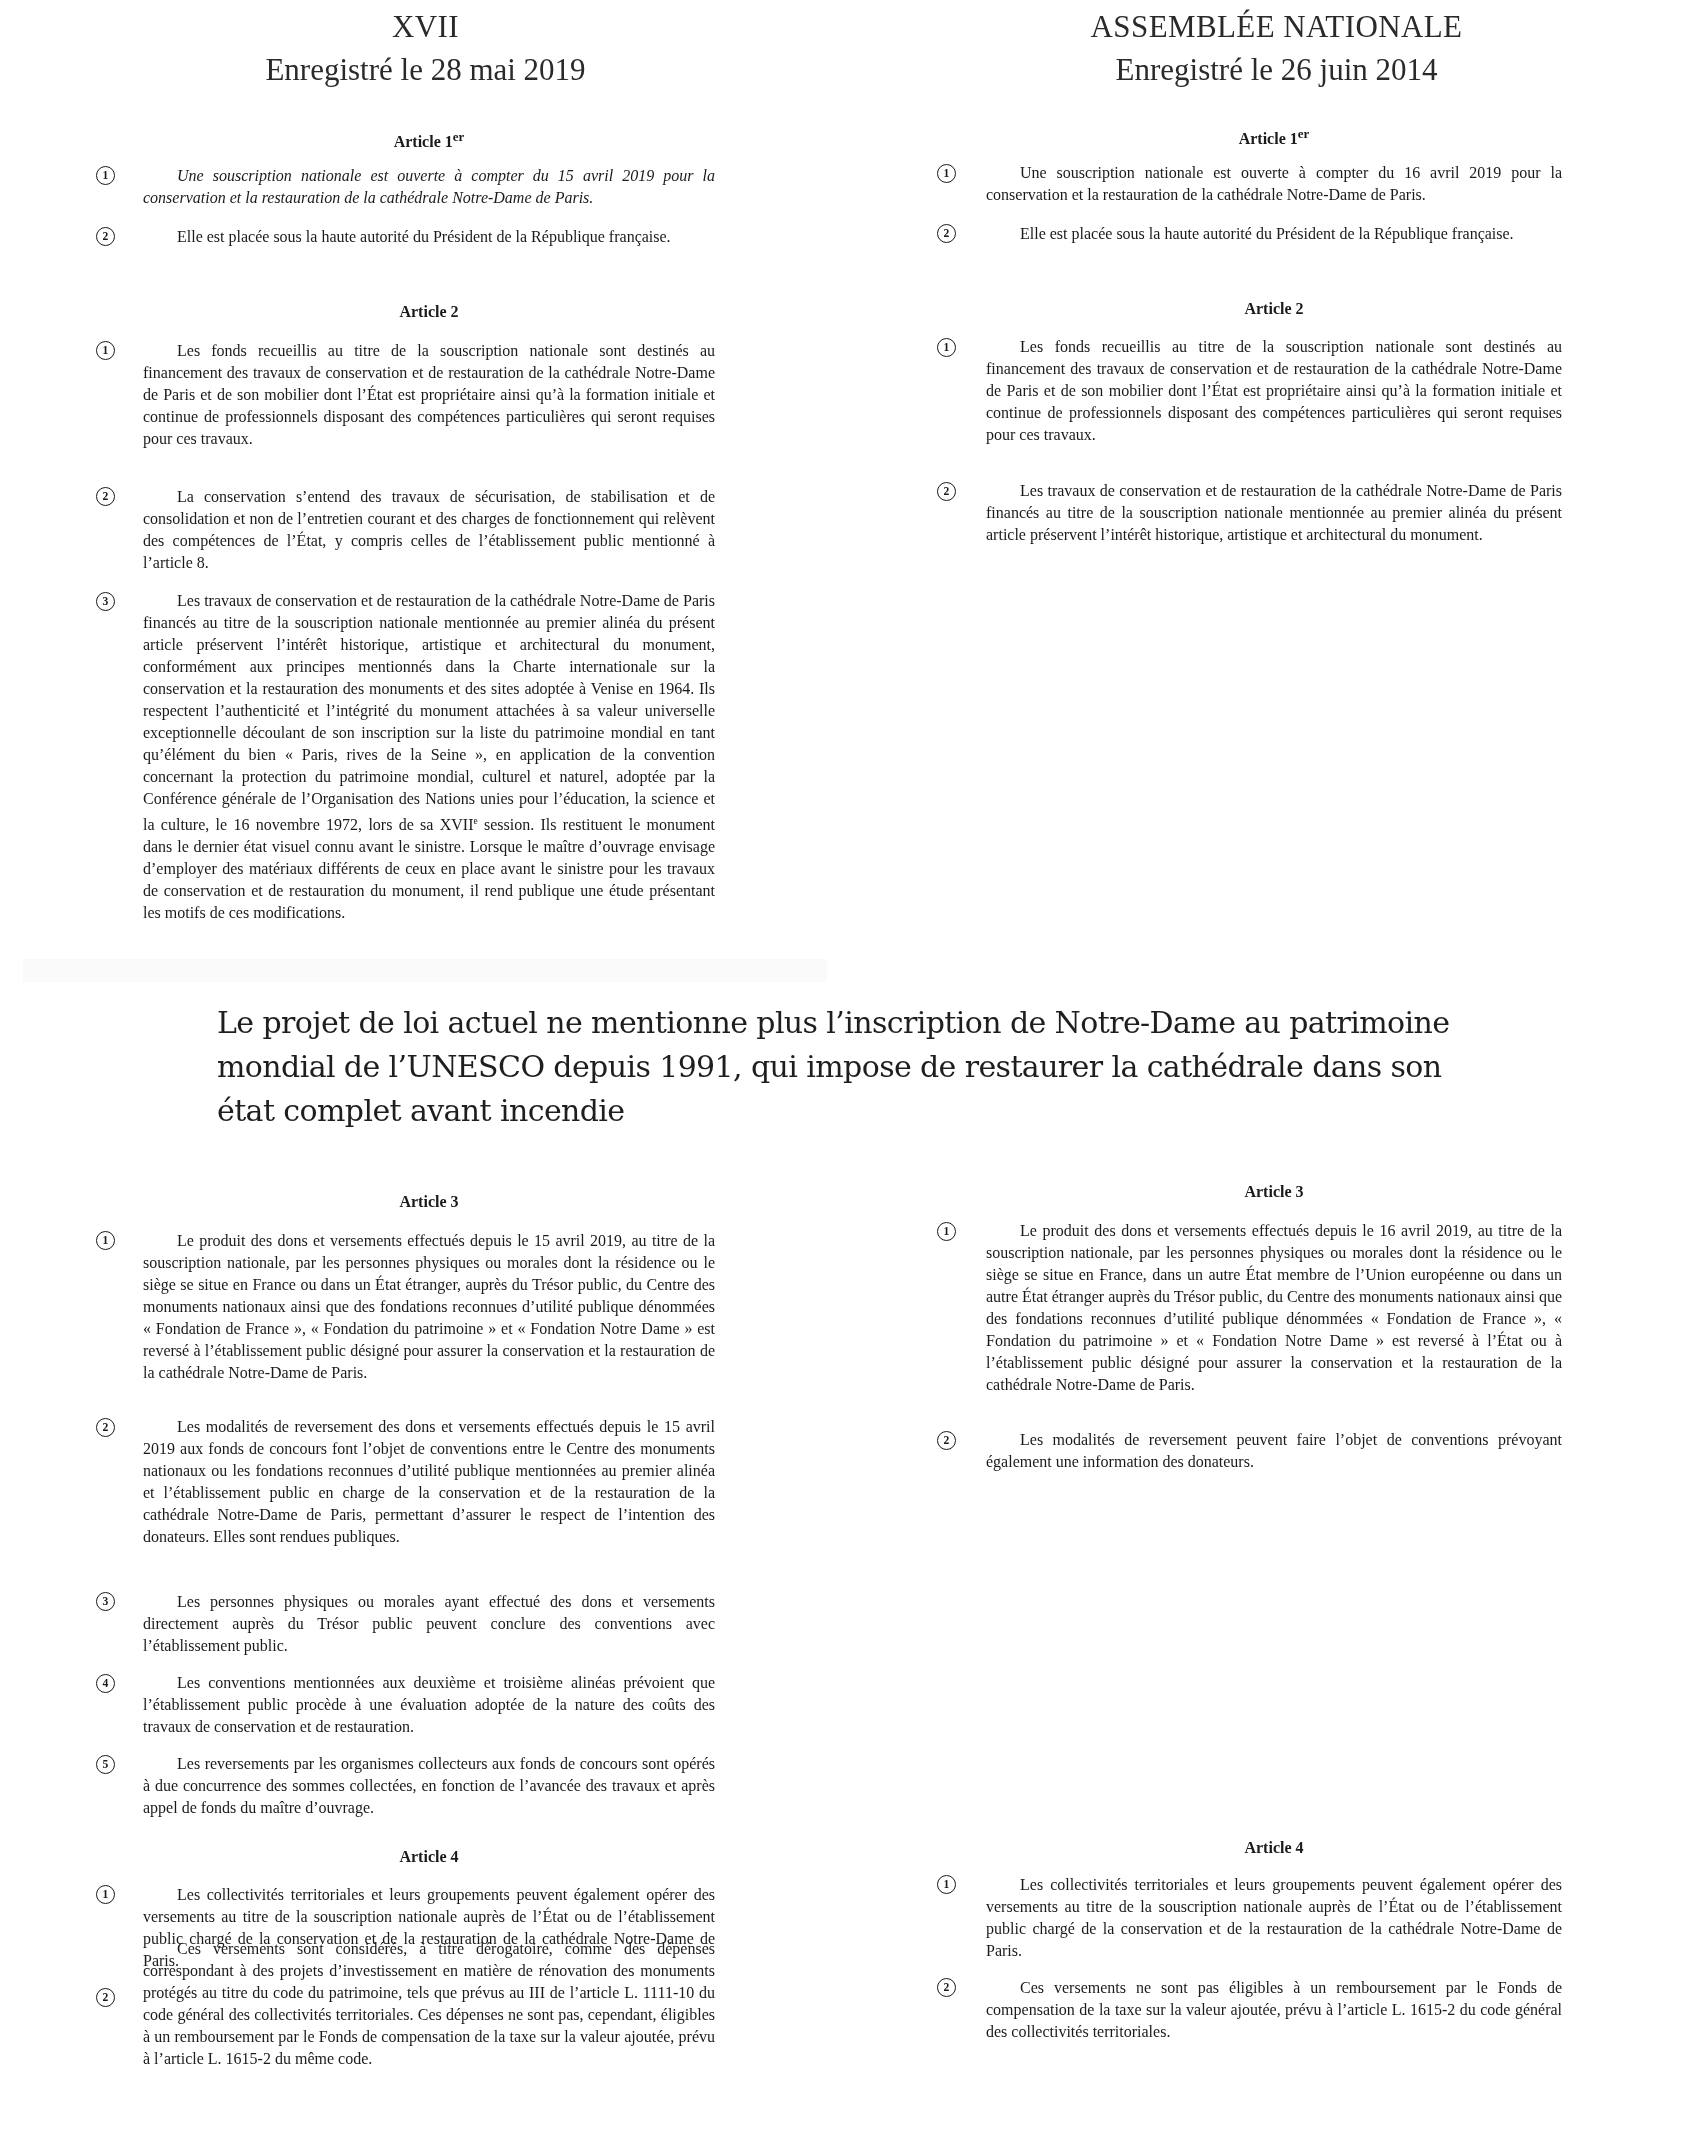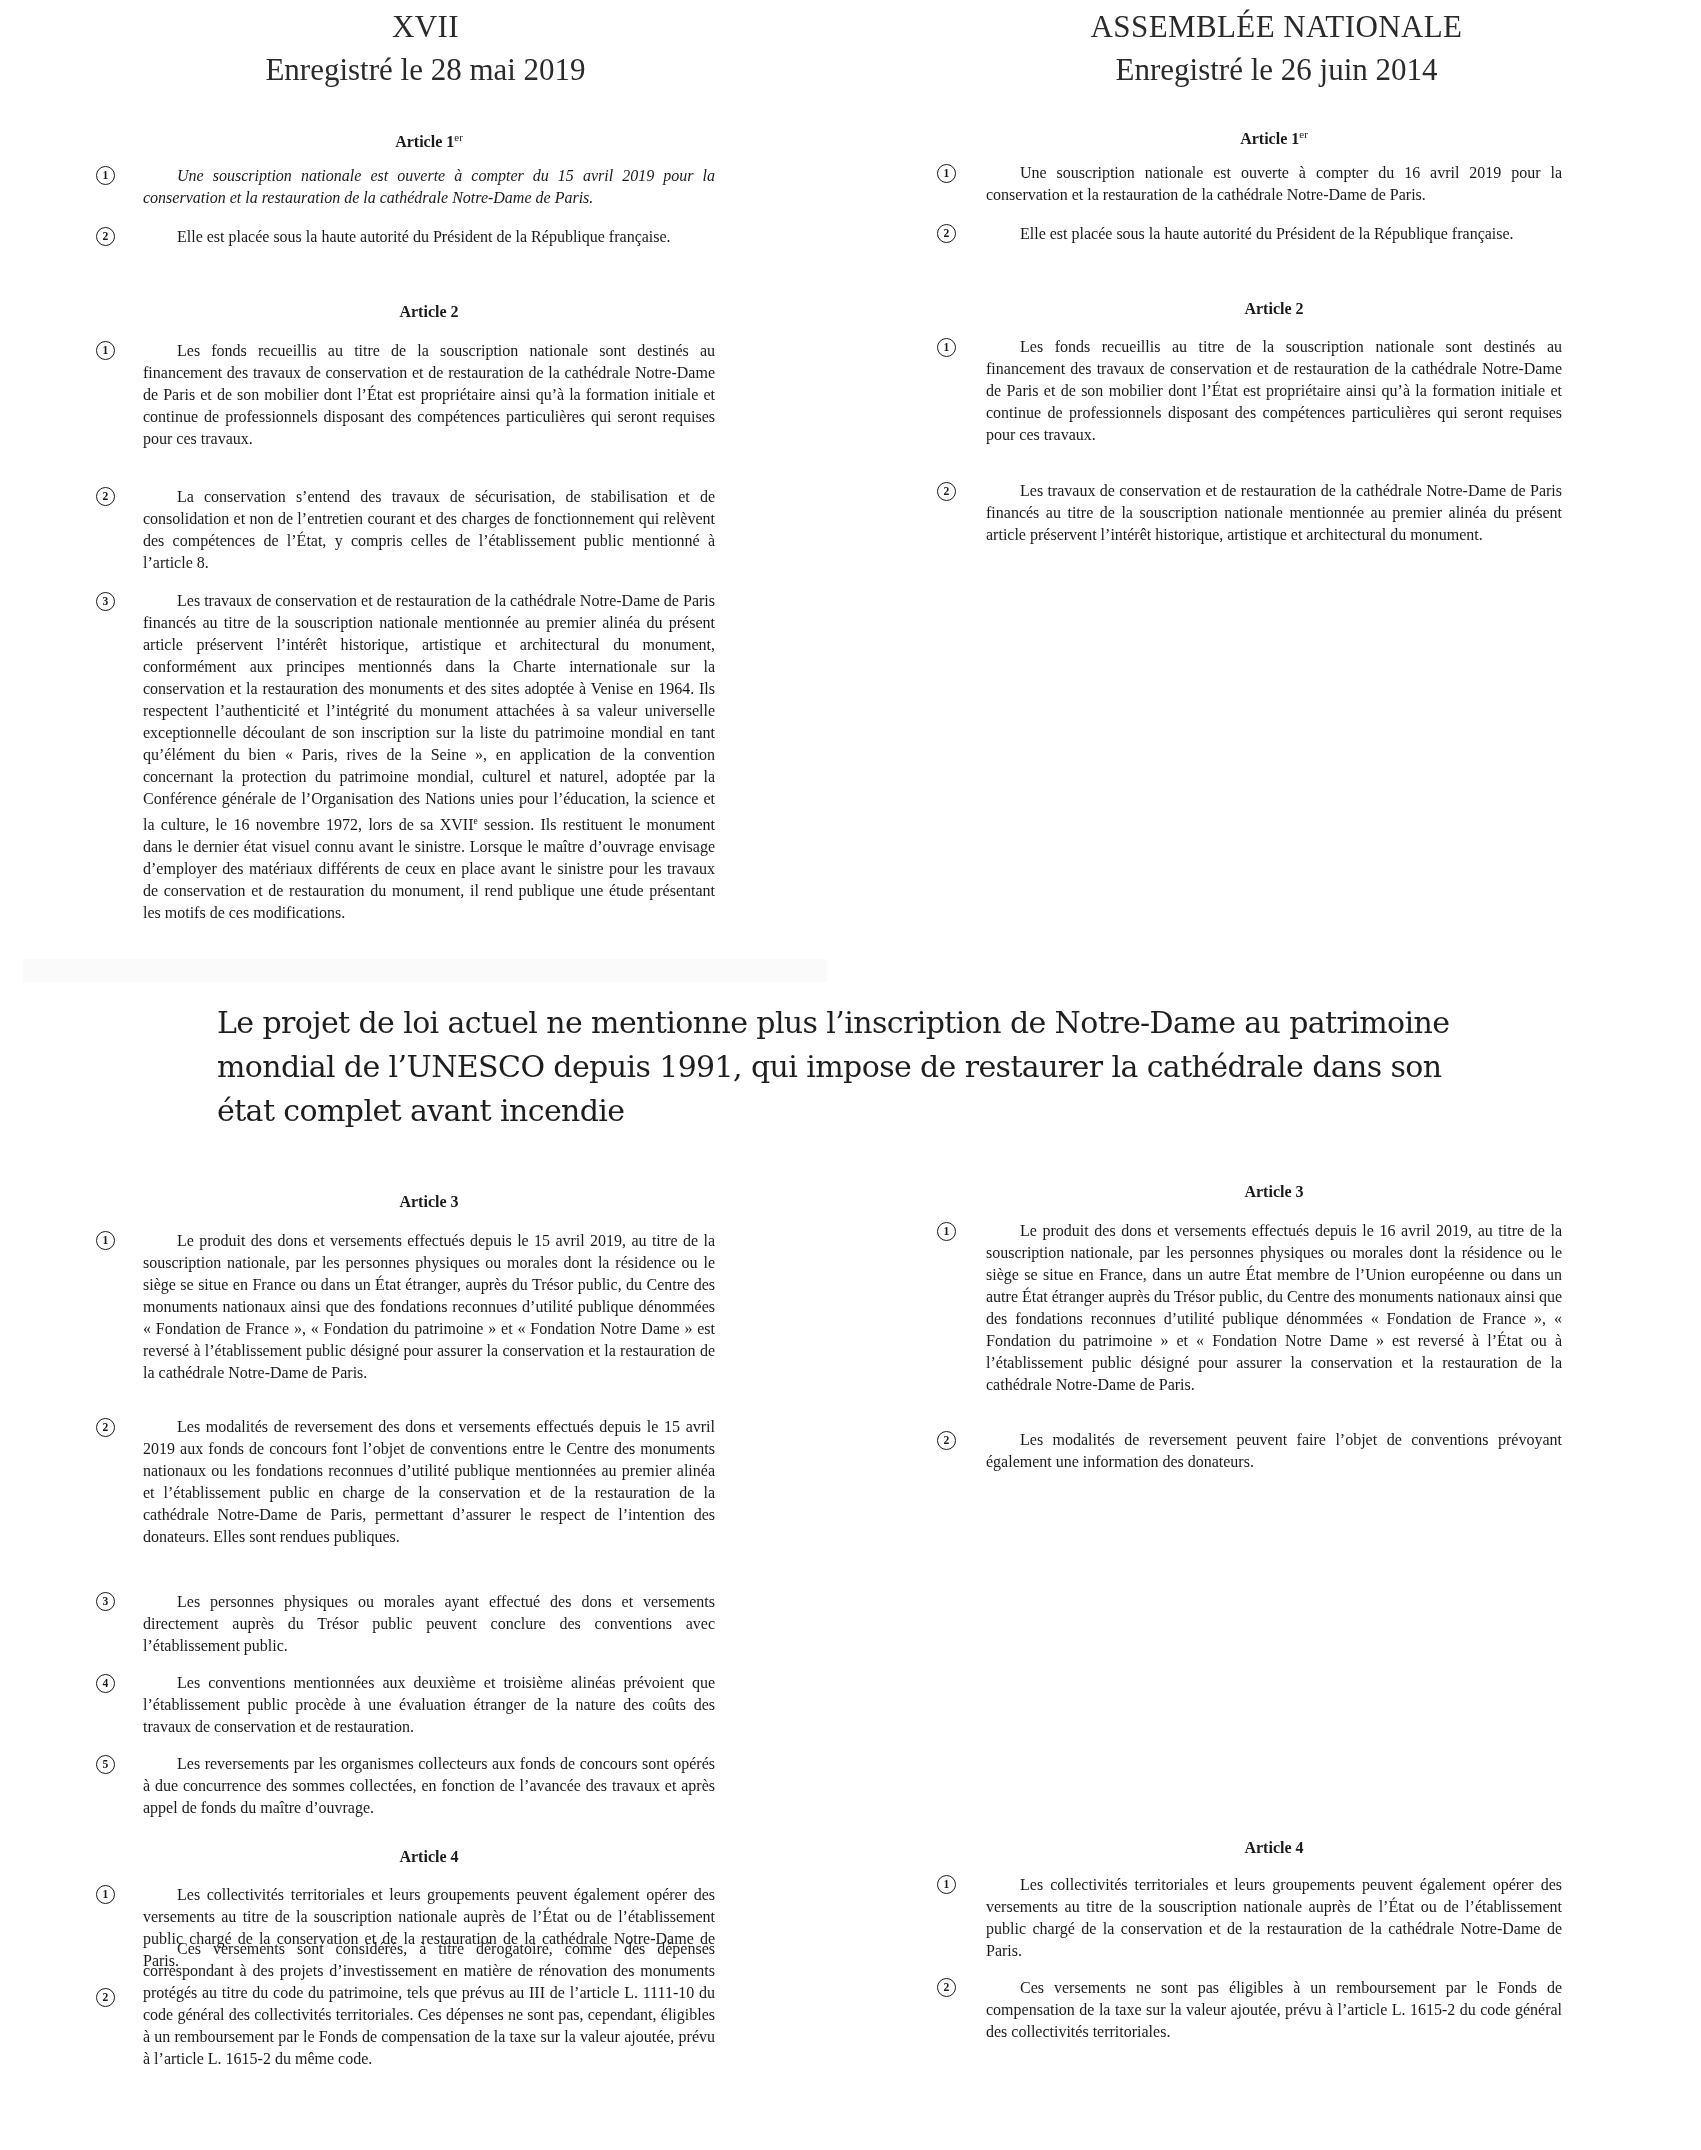--- a/index.html
+++ b/index.html
@@ -4,21 +4,21 @@
 <style>
   html, body { margin: 0; padding: 0; background: #ffffff; }
   body {
     width: 1701px; height: 2151px; position: relative; overflow: hidden;
     font-family: "Liberation Serif", "DejaVu Serif", serif; color: #1a1a1a;
   }
   .hdr { position: absolute; width: 851px; text-align: center; color: #2a2a2a; }
   .hdr .org { font-size: 31px; line-height: 37px; letter-spacing: 0.4px; }
   .hdr .date { font-size: 31px; line-height: 37px; margin-top: 6.2px; }
   .art-title { position: absolute; text-align: center; font-weight: bold; font-size: 16px; line-height: 18.6px; }
-  .art-title sup { font-size: 11px; vertical-align: 6.2px; font-weight: normal; }
+  .art-title sup { font-size: 13px; vertical-align: 6.2px; font-weight: bold; }
   .para { position: absolute; font-size: 16px; line-height: 22px; text-align: justify; }
   .para .txt { display: block; text-indent: 34px; }
   .num { position: absolute; width: 17px; height: 17px; border: 1.4px solid #1a1a1a; border-radius: 50%;
          font-size: 11.6px; line-height: 17px; text-align: center; font-weight: bold; box-sizing: content-box; }
   .sup { font-size: 9.3px; vertical-align: 6.2px; }
   .shade { position: absolute; left: 23px; top: 959px; width: 804px; height: 23px; background: #fafafa; }
   .comment { position: absolute; left: 217px; top: 1001px; width: 1284px;
              font-family: "DejaVu Serif", "Liberation Serif", serif; font-size: 30px; line-height: 44px; color: #1e1e1e; letter-spacing: -0.6px; }
 </style>
 </head>
@@ -95,21 +95,21 @@
   <div class="num" style="left:96px; top:1418px;">2</div>
   <div class="para" style="left:143px; width:572px; top:1416px;">
       <span class="txt">Les modalités de reversement des dons et versements effectués depuis le 15 avril 2019 aux fonds de concours font l’objet de conventions entre le Centre des monuments nationaux ou les fondations reconnues d’utilité publique mentionnées au premier alinéa et l’établissement public en charge de la conservation et de la restauration de la cathédrale Notre-Dame de Paris, permettant d’assurer le respect de l’intention des donateurs. Elles sont rendues publiques.</span>
     </div>
   <div class="num" style="left:96px; top:1592px;">3</div>
   <div class="para" style="left:143px; width:572px; top:1591px;">
       <span class="txt">Les personnes physiques ou morales ayant effectué des dons et versements directement auprès du Trésor public peuvent conclure des conventions avec l’établissement public.</span>
     </div>
   <div class="num" style="left:96px; top:1674px;">4</div>
   <div class="para" style="left:143px; width:572px; top:1672px;">
-      <span class="txt">Les conventions mentionnées aux deuxième et troisième alinéas prévoient que l’établissement public procède à une évaluation étranger de la nature des coûts des travaux de conservation et de restauration.</span>
+      <span class="txt">Les conventions mentionnées aux deuxième et troisième alinéas prévoient que l’établissement public procède à une évaluation adoptée de la nature des coûts des travaux de conservation et de restauration.</span>
     </div>
   <div class="num" style="left:96px; top:1755px;">5</div>
   <div class="para" style="left:143px; width:572px; top:1753px;">
       <span class="txt">Les reversements par les organismes collecteurs aux fonds de concours sont opérés à due concurrence des sommes collectées, en fonction de l’avancée des travaux et après appel de fonds du maître d’ouvrage.</span>
     </div>
 
   <div class="art-title" style="left:143px; width:572px; top:1848px;">Article 4</div>
   <div class="num" style="left:96px; top:1885px;">1</div>
   <div class="para" style="left:143px; width:572px; top:1884px;">
       <span class="txt">Les collectivités territoriales et leurs groupements peuvent également opérer des versements au titre de la souscription nationale auprès de l’État ou de l’établissement public chargé de la conservation et de la restauration de la cathédrale Notre-Dame de Paris.</span>

